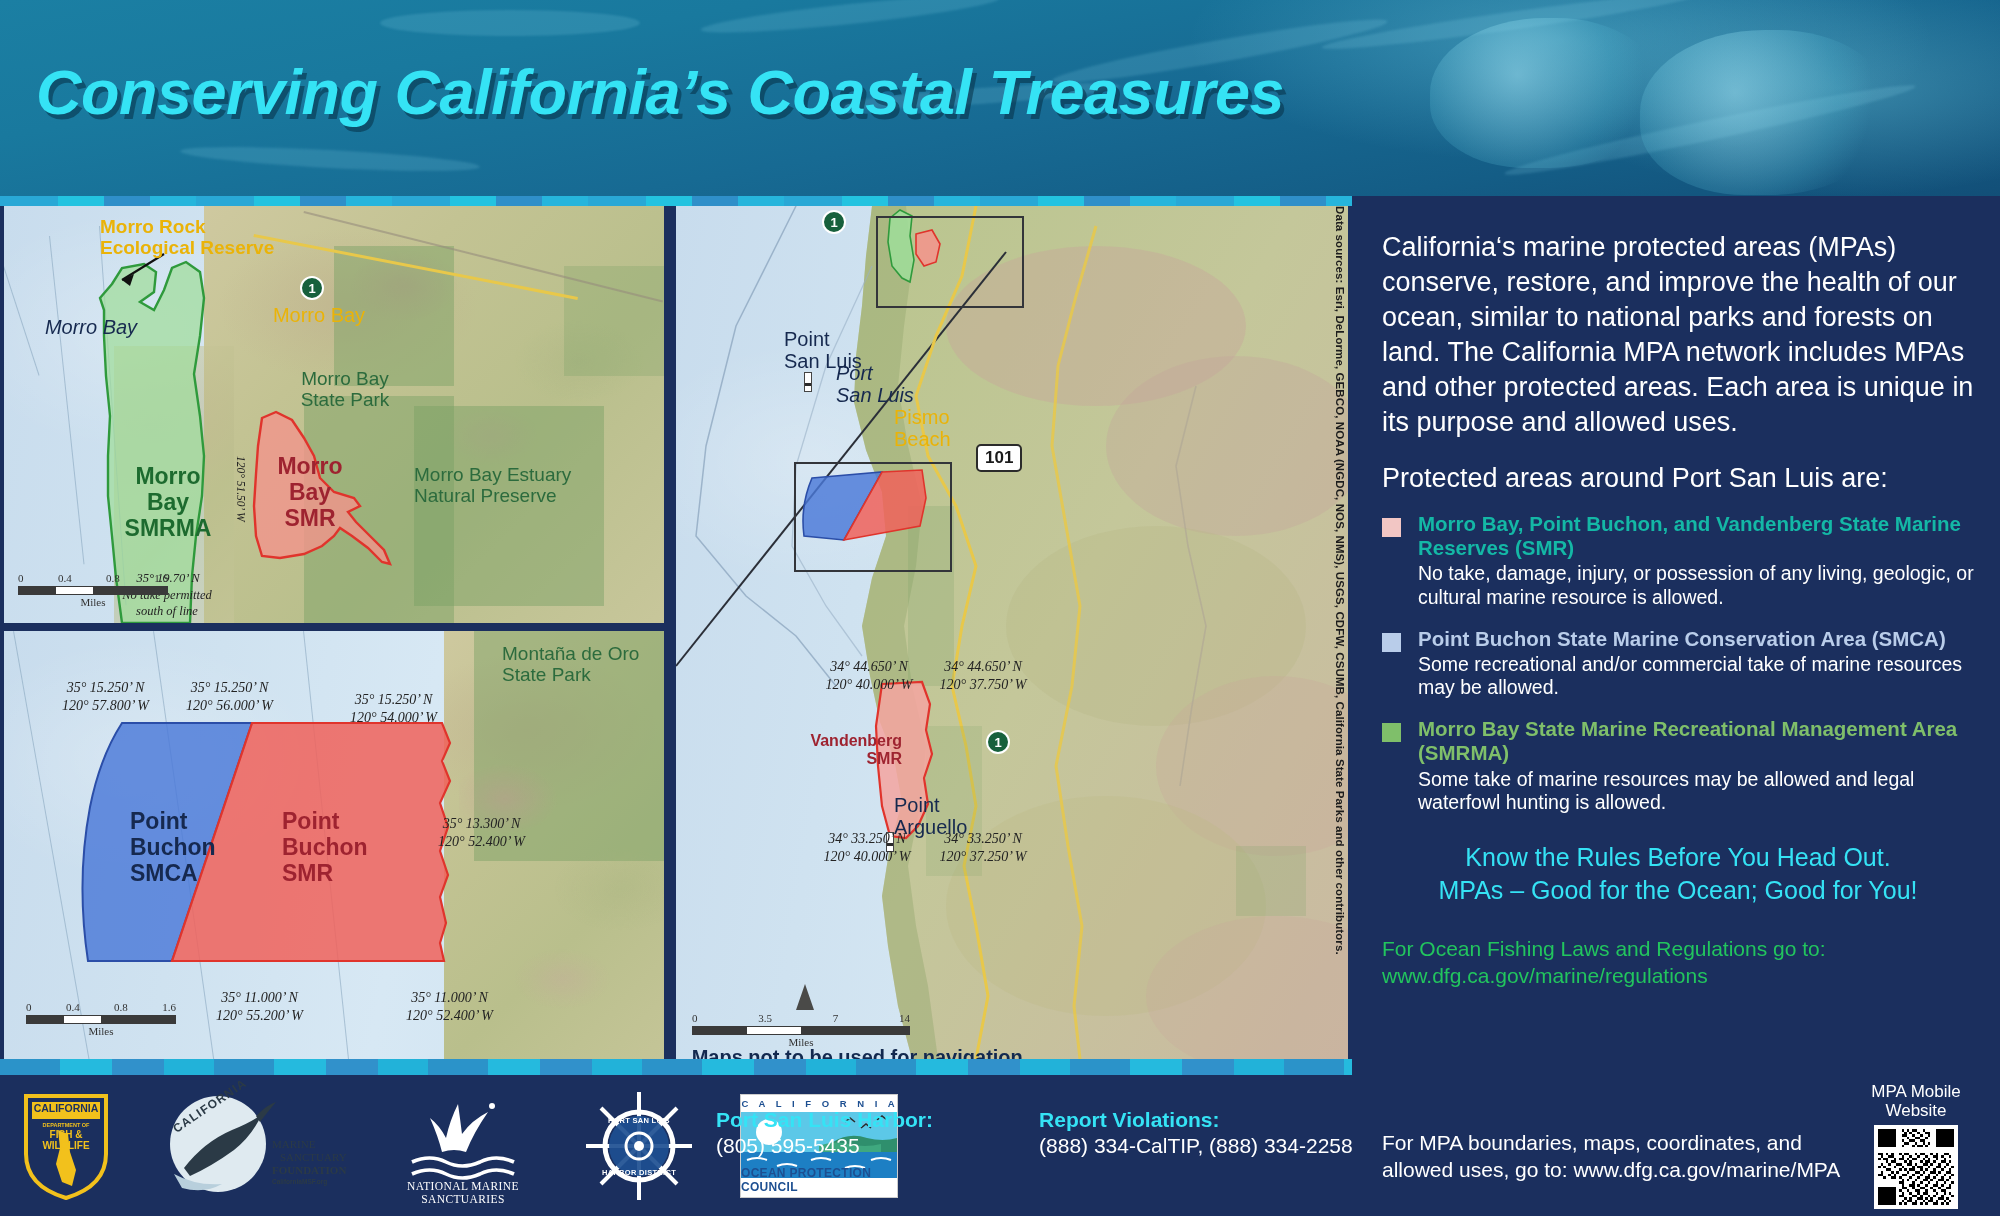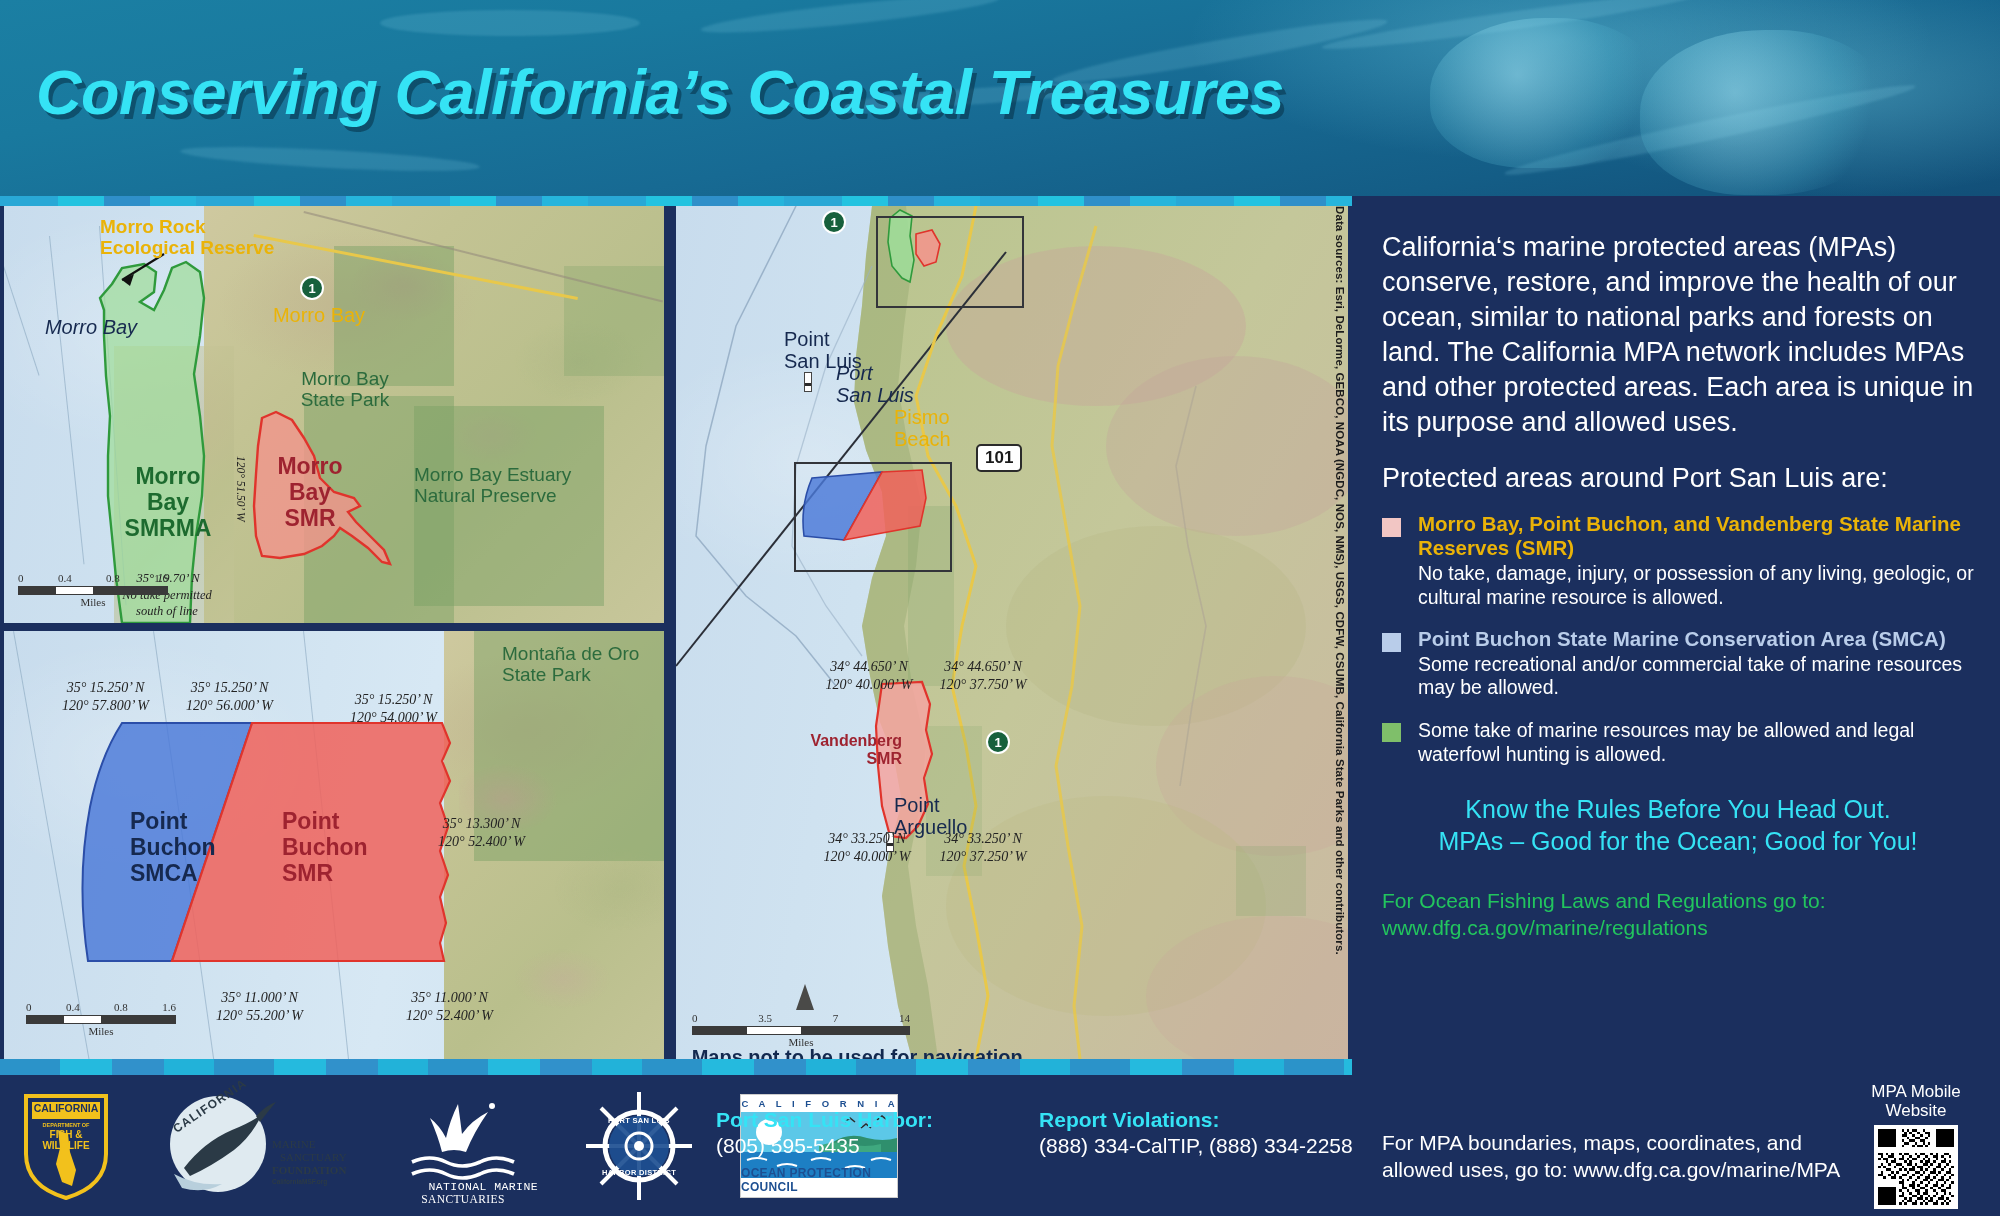--- a/index.html
+++ b/index.html
@@ -450,36 +450,37 @@
     </div>
   </div>
 
   <div class="rightpanel">
     <div class="intro">California‘s marine protected areas (MPAs) conserve, restore, and improve the health of our ocean, similar to national parks and forests on land.  The California MPA network includes MPAs and other protected areas. Each area is unique in its purpose and allowed uses.</div>
     <div class="subhead">Protected areas around Port San Luis are:</div>
 
     <div class="legend-item">
       <div class="swatch" style="background:#f2c6c4;"></div>
       <div>
-        <div class="legend-title" style="color:#eab308;">Morro Bay, Point Buchon, and Vandenberg State Marine Reserves (SMR)</div>
+        <div class="legend-title" style="color:#14b8a6;">Morro Bay, Point Buchon, and Vandenberg State Marine Reserves (SMR)</div>
         <div class="legend-desc">No take, damage, injury, or possession of any living, geologic, or cultural marine resource is allowed.</div>
       </div>
     </div>
 
     <div class="legend-item">
       <div class="swatch" style="background:#b9cdea;"></div>
       <div>
         <div class="legend-title" style="color:#b9cdea;">Point Buchon State Marine Conservation Area (SMCA)</div>
         <div class="legend-desc">Some recreational and/or commercial take of marine resources may be allowed.</div>
       </div>
     </div>
 
     <div class="legend-item">
       <div class="swatch" style="background:#7fbf6a;"></div>
       <div>
+        <div class="legend-title" style="color:#7fbf6a;">Morro Bay State Marine Recreational Management Area (SMRMA)</div>
         <div class="legend-desc">Some take of marine resources may be allowed and legal waterfowl hunting is allowed.</div>
       </div>
     </div>
 
     <div class="slogan">
       <div>Know the Rules Before You Head Out.</div>
       <div>MPAs – Good for the Ocean; Good for You!</div>
     </div>
 
     <div class="reg-text">
@@ -519,21 +520,21 @@
       <div style="position:absolute;left:112px;top:88px;font-size:6.5px;font-weight:bold;color:#2b3a46;">CaliforniaMSF.org</div>
     </div>
 
     <div style="position:relative;width:150px;height:112px;">
       <svg width="150" height="112" viewBox="0 0 150 112">
         <path d="M70,14 Q62,30 58,48 Q52,36 42,28 Q50,46 54,62 Q66,58 78,62 Q86,42 100,22 Q84,30 74,44 Q72,28 70,14 Z" fill="#fff"></path>
         <path d="M24,72 Q42,64 58,72 Q74,80 92,72 Q108,64 126,72" stroke="#fff" stroke-width="3.6" fill="none"></path>
         <path d="M24,84 Q42,76 58,84 Q74,92 92,84 Q108,76 126,84" stroke="#fff" stroke-width="3.6" fill="none"></path>
         <circle cx="104" cy="16" r="3" fill="#fff"></circle>
       </svg>
-      <div style="position:absolute;left:0;top:90px;width:150px;text-align:right;font-size:11.5px;color:#fff;font-family:Liberation Mono, monospace;letter-spacing:.4px;">NATIONAL MARINE</div>
+      <div style="position:absolute;left:0;top:90px;width:150px;text-align:center;font-size:11.5px;color:#fff;font-family:Liberation Serif, serif;letter-spacing:.4px;">NATIONAL MARINE</div>
       <div style="position:absolute;left:0;top:103px;width:150px;text-align:center;font-size:11.5px;color:#fff;font-family:'Liberation Serif',serif;letter-spacing:.4px;">SANCTUARIES</div>
     </div>
 
     <div style="position:relative;width:110px;height:112px;">
       <svg width="110" height="112" viewBox="0 0 110 112">
         <g stroke="#fff" stroke-width="4" fill="none">
           <line x1="55" y1="2" x2="55" y2="110"></line>
           <line x1="2" y1="56" x2="108" y2="56"></line>
           <line x1="17" y1="18" x2="93" y2="94"></line>
           <line x1="93" y1="18" x2="17" y2="94"></line>

